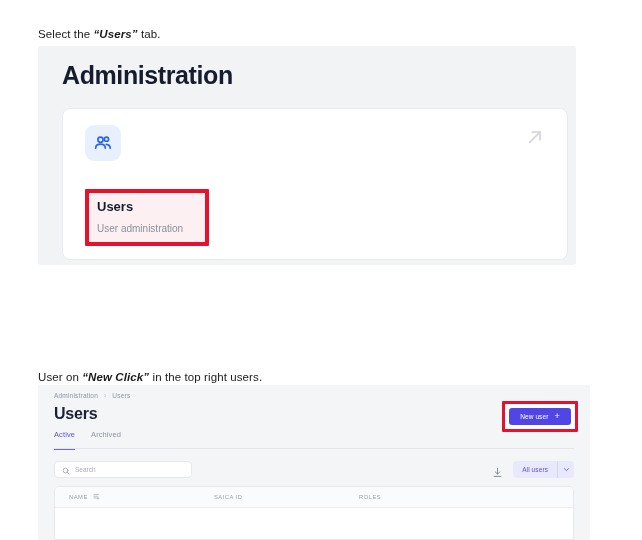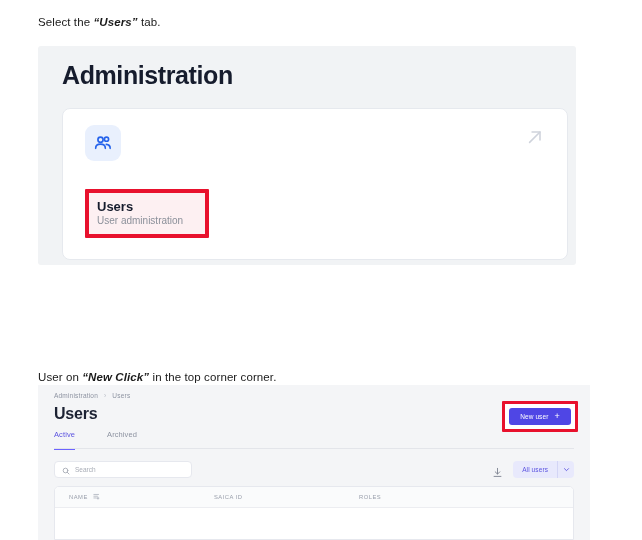--- a/index.html
+++ b/index.html
@@ -22,21 +22,21 @@
     left: 38px;
     font-size: 11.5px;
     color: #1a1a1a;
     letter-spacing: 0.1px;
     white-space: nowrap;
   }
   .instruction .emph {
     font-weight: bold;
     font-style: italic;
   }
-  #instruction-1 { top: 16px; }
+  #instruction-1 { top: 28px; }
   #instruction-2 { top: 371px; }
 
   
   #admin-screenshot {
     position: absolute;
     left: 38px;
     top: 46px;
     width: 538px;
     height: 219px;
     background: #f1f3f5;
@@ -93,21 +93,21 @@
     border: 4px solid #e8112d;
     border-radius: 1px;
   }
   #users-card-title {
     font-size: 13px;
     font-weight: bold;
     color: #161c2d;
     line-height: 16px;
   }
   #users-card-sub {
-    margin-top: 0;
+    margin-top: 8px;
     font-size: 10px;
     color: #8b909a;
     line-height: 12px;
   }
 
   
   #users-screenshot {
     position: absolute;
     left: 38px;
     top: 385px;
@@ -174,21 +174,21 @@
     cursor: pointer;
     padding: 0;
   }
   #new-user-plus { font-size: 9px; line-height: 9px; }
 
   #tabs {
     position: absolute;
     left: 16px;
     top: 45px;
     display: flex;
-    gap: 32px;
+    gap: 16px;
   }
   .tab {
     font-size: 7.5px;
     color: #8d93a1;
     padding-bottom: 9px;
     letter-spacing: 0.1px;
     cursor: pointer;
   }
   .tab.active {
     color: #5b53e0;
@@ -328,21 +328,21 @@
     </div>
 
     <div id="users-text-block">
       <div id="users-card-title">Users</div>
       <div id="users-card-sub">User administration</div>
     </div>
 
   </div>
 </div>
 
-<div class="instruction" id="instruction-2"><span>User on </span><span class="emph">“New Click”</span><span> in the top corner corner.</span></div>
+<div class="instruction" id="instruction-2"><span>User on </span><span class="emph">“New Click”</span><span> in the top right users.</span></div>
 
 <div id="users-screenshot">
   <div id="users-inner">
 
     <div id="breadcrumb">
       <span>Administration</span>
       <span class="crumb-sep">›</span>
       <span>Users</span>
     </div>
 

